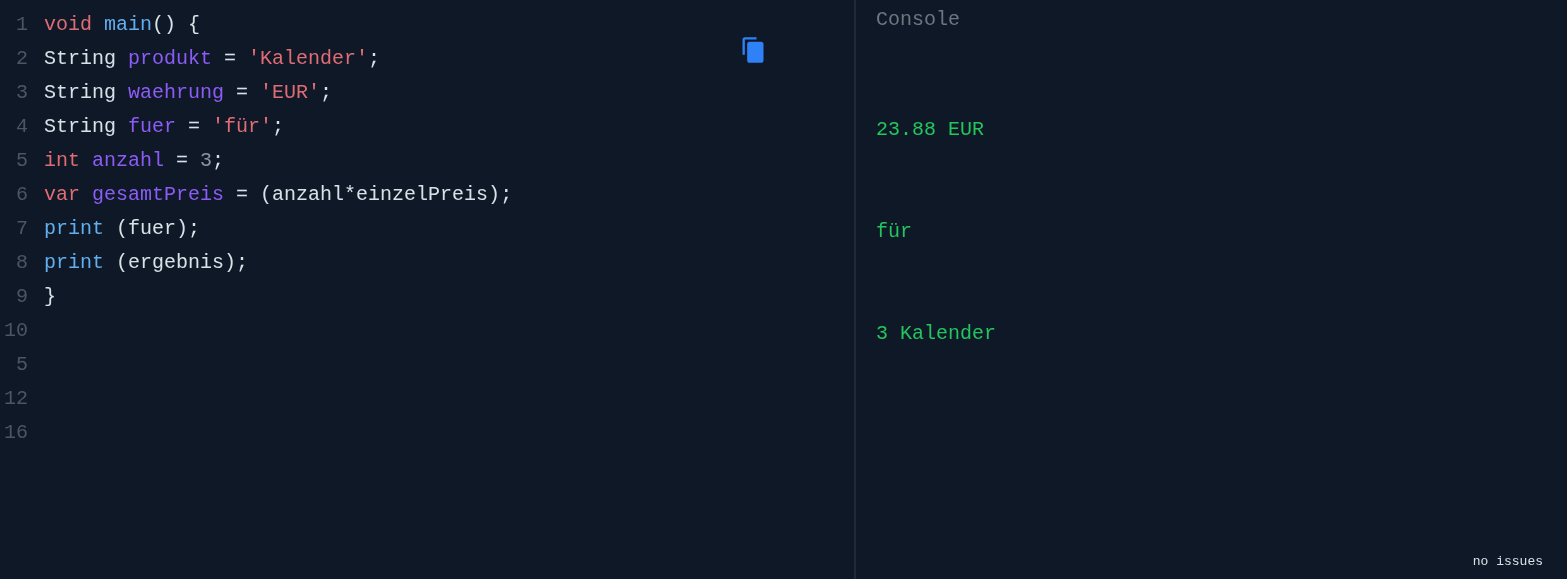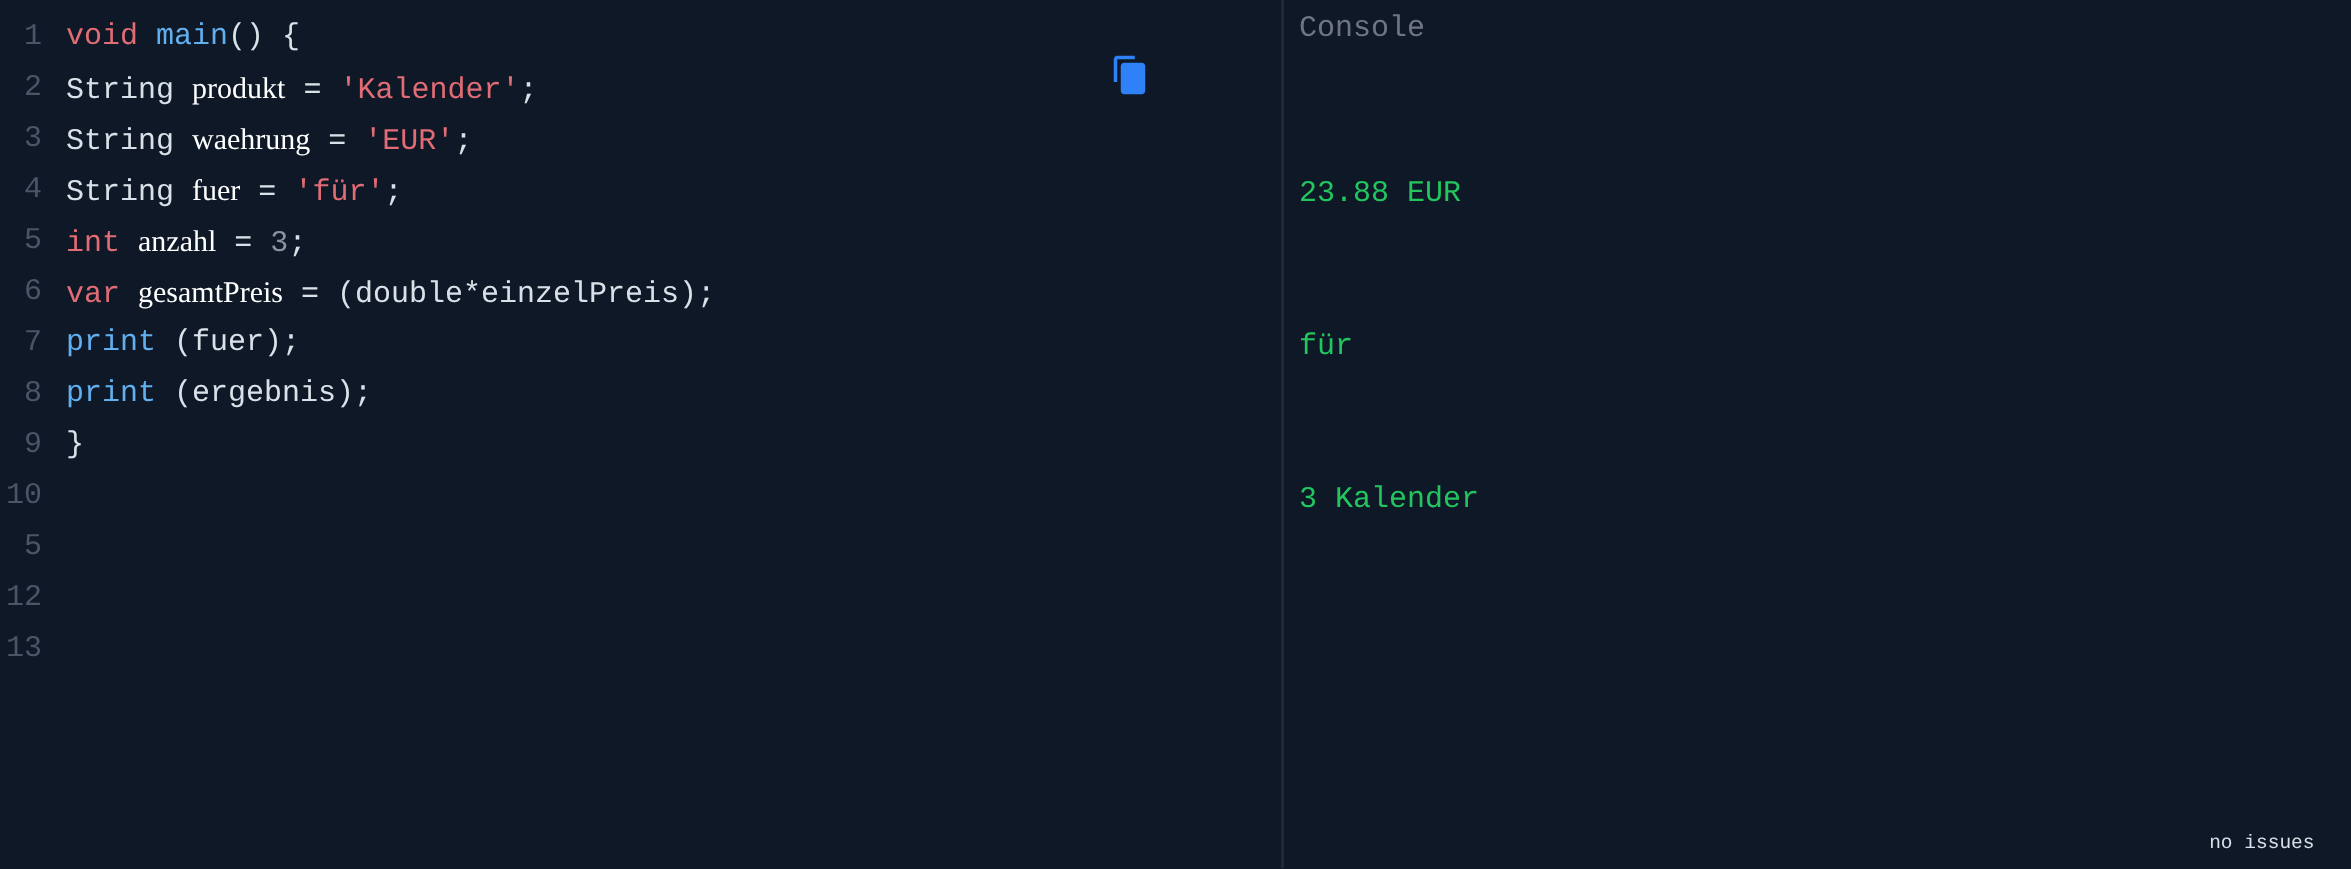--- a/index.html
+++ b/index.html
@@ -38,21 +38,21 @@
     height: 34px;
     line-height: 34px;
     white-space: pre;
   }
   .lines {
     padding-left: 10px;
   }
 
   
   .c-white  { color: #d9e1e8; }
-  .c-teal   { color: #ffffff; font-family: Liberation Serif, serif; }
+  .c-teal   { color: #8b5cf6; }
   .c-blue   { color: #61afef; }
   .c-red    { color: #e06c75; }
   .c-num    { color: #8b949e; }
 
   .copy-btn {
     position: absolute;
     top: 36px;
     right: 84px;
     width: 34px;
     height: 34px;
@@ -60,21 +60,21 @@
     align-items: center;
     justify-content: center;
     cursor: pointer;
     color: #2f81f7;
   }
   .copy-btn svg { width: 28px; height: 28px; }
 
   .console-pane {
     flex: 1;
     position: relative;
-    padding: 8px 18px 0 10px;
+    padding: 8px 18px 0 20px;
   }
   .console-title {
     color: #6e7681;
     font-size: 20px;
     margin-bottom: 14px;
   }
   .console-out {
     color: #22c55e;
     line-height: 34px;
     white-space: pre;
@@ -109,37 +109,37 @@
         <div>3</div>
         <div>4</div>
         <div>5</div>
         <div>6</div>
         <div>7</div>
         <div>8</div>
         <div>9</div>
         <div>10</div>
         <div>5</div>
         <div>12</div>
-        <div>13</div>
+        <div>16</div>
       </div>
 
       <div class="lines">
 
         <div class="line"><span class="c-red">void</span><span> </span><span class="c-blue">main</span><span class="c-white">() {</span></div>
 
         <div class="line"><span class="c-white">String</span><span> </span><span class="c-teal">produkt</span><span class="c-white"> = </span><span class="c-red">'Kalender'</span><span class="c-white">;</span></div>
 
         <div class="line"><span class="c-white">String</span><span> </span><span class="c-teal">waehrung</span><span class="c-white"> = </span><span class="c-red">'EUR'</span><span class="c-white">;</span></div>
 
         <div class="line"><span class="c-white">String</span><span> </span><span class="c-teal">fuer</span><span class="c-white"> = </span><span class="c-red">'für'</span><span class="c-white">;</span></div>
 
 
         <div class="line"><span class="c-red">int</span><span> </span><span class="c-teal">anzahl</span><span class="c-white"> = </span><span class="c-num">3</span><span class="c-white">;</span></div>
 
-        <div class="line"><span class="c-red">var</span><span> </span><span class="c-teal">gesamtPreis</span><span class="c-white"> = </span><span class="c-white">(double*einzelPreis)</span><span class="c-white">;</span></div>
+        <div class="line"><span class="c-red">var</span><span> </span><span class="c-teal">gesamtPreis</span><span class="c-white"> = </span><span class="c-white">(anzahl*einzelPreis)</span><span class="c-white">;</span></div>
 
 
 
 
         <div class="line"><span class="c-blue">print</span><span> </span><span class="c-white">(fuer)</span><span class="c-white">;</span></div>
 
         <div class="line"><span class="c-blue">print</span><span> </span><span class="c-white">(ergebnis)</span><span class="c-white">;</span></div>
 
         <div class="line"><span class="c-white">}</span></div>
       </div>

